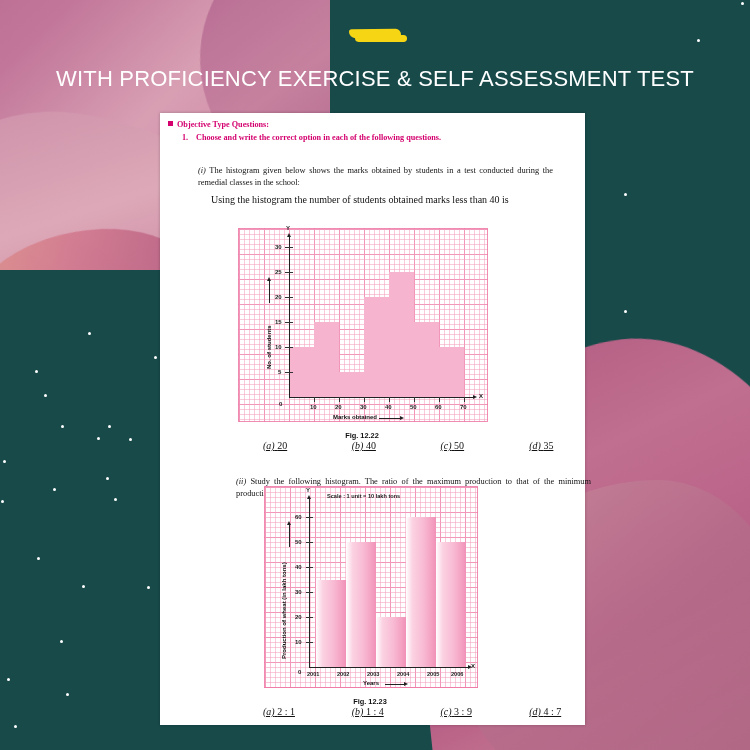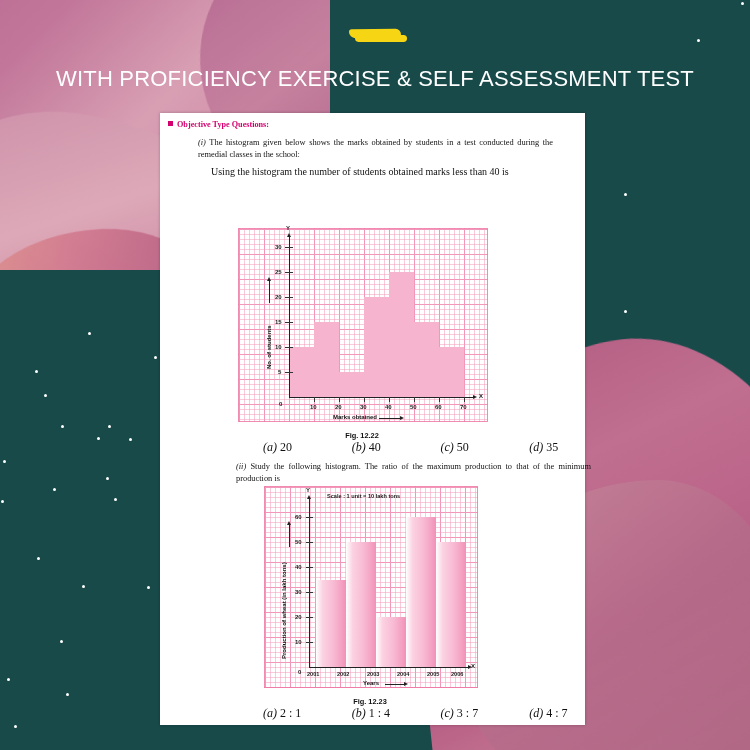--- a/index.html
+++ b/index.html
@@ -82,27 +82,27 @@
     font-family:"Liberation Serif", serif;}
   .banner{margin:7px 7px 0;background:#f0a3c6;border-radius:6px;text-align:center;
     padding:3px 0 4px;}
   .banner span{font-size:13.5px;font-weight:bold;color:#111;letter-spacing:.4px;
     font-family:"Liberation Serif", serif;}
   .obj{margin:7px 0 0 8px;font-size:8.2px;font-weight:bold;color:#d4006e;}
   .obj .sq{display:inline-block;width:5px;height:5px;background:#d4006e;margin-right:4px;
     vertical-align:1px;}
   .q1{margin:4px 0 0 22px;font-size:8.2px;font-weight:bold;color:#d4006e;}
   .q1 .num{display:inline-block;width:14px;}
-  .sub{margin:8px 0 0 38px;font-size:8.4px;color:#111;text-align:justify;width:355px;
+  .sub{margin:23px 0 0 38px;font-size:8.4px;color:#111;text-align:justify;width:355px;
     line-height:1.45;}
   .sub .rn{font-style:italic;}
   .sub2{margin:4px 0 0 51px;font-size:10px;color:#111;line-height:1.4;}
   .figcap{text-align:center;font-size:7.4px;font-weight:bold;color:#111;margin-top:8px;
     font-family:"Liberation Sans", sans-serif;}
-  .opts{display:flex;margin:5px 0 0 48px;width:350px;font-size:12px;color:#111;}
+  .opts{display:flex;margin:5px 0 0 48px;width:350px;font-size:10px;color:#111;text-decoration:underline;}
   .opts div{width:25%;}
   .opts i{font-style:italic;}
   
   .graph{position:relative;background:#fff;
     background-image:
       linear-gradient(to right, rgba(243,160,190,.55) 1px, transparent 1px),
       linear-gradient(to bottom, rgba(243,160,190,.55) 1px, transparent 1px),
       linear-gradient(to right, rgba(238,120,165,.85) 1px, transparent 1px),
       linear-gradient(to bottom, rgba(238,120,165,.85) 1px, transparent 1px);
     background-size:5px 5px,5px 5px,25px 25px,25px 25px;
@@ -173,20 +173,23 @@
 </div>
 <div id="subtitle">WITH PROFICIENCY EXERCISE &amp; SELF ASSESSMENT TEST</div>
 
 <div id="page">
 
 
   <div class="obj">
     <span class="sq"></span><span>Objective Type Questions:</span>
   </div>
 
+  <div class="q1">
+    <span class="num">1.</span><span>Choose and write the correct option in each of the following questions.</span>
+  </div>
 
   <div class="sub">
     <span class="rn">(i)</span>
     <span>The histogram given below shows the marks obtained by students in a test conducted during the remedial classes in the school:</span>
   </div>
   <div class="sub2">Using the histogram the number of students obtained marks less than 40 is</div>
 
   <div class="graph" style="position:absolute;left:78px;top:115px;width:248px;height:192px;">
 
     <div class="bar" style="left:50px;bottom:24px;width:25px;height:50px;"></div>
@@ -298,17 +301,17 @@
     <div class="axname" style="left:98px;top:193px;">Years</div>
     <div class="line-h" style="left:120px;top:197px;width:20px;"></div>
     <div class="arrow-r" style="left:139px;top:195px;"></div>
   </div>
 
   <div class="figcap" style="position:absolute;left:104px;top:576px;width:212px;">Fig. 12.23</div>
 
   <div class="opts" style="position:absolute;left:55px;top:588px;width:355px;">
     <div><i>(a)</i> <span>2 : 1</span></div>
     <div><i>(b)</i> <span>1 : 4</span></div>
-    <div><i>(c)</i> <span>3 : 7</span></div>
+    <div><i>(c)</i> <span>3 : 9</span></div>
     <div><i>(d)</i> <span>4 : 7</span></div>
   </div>
 
 </div>
 
 </body></html>

